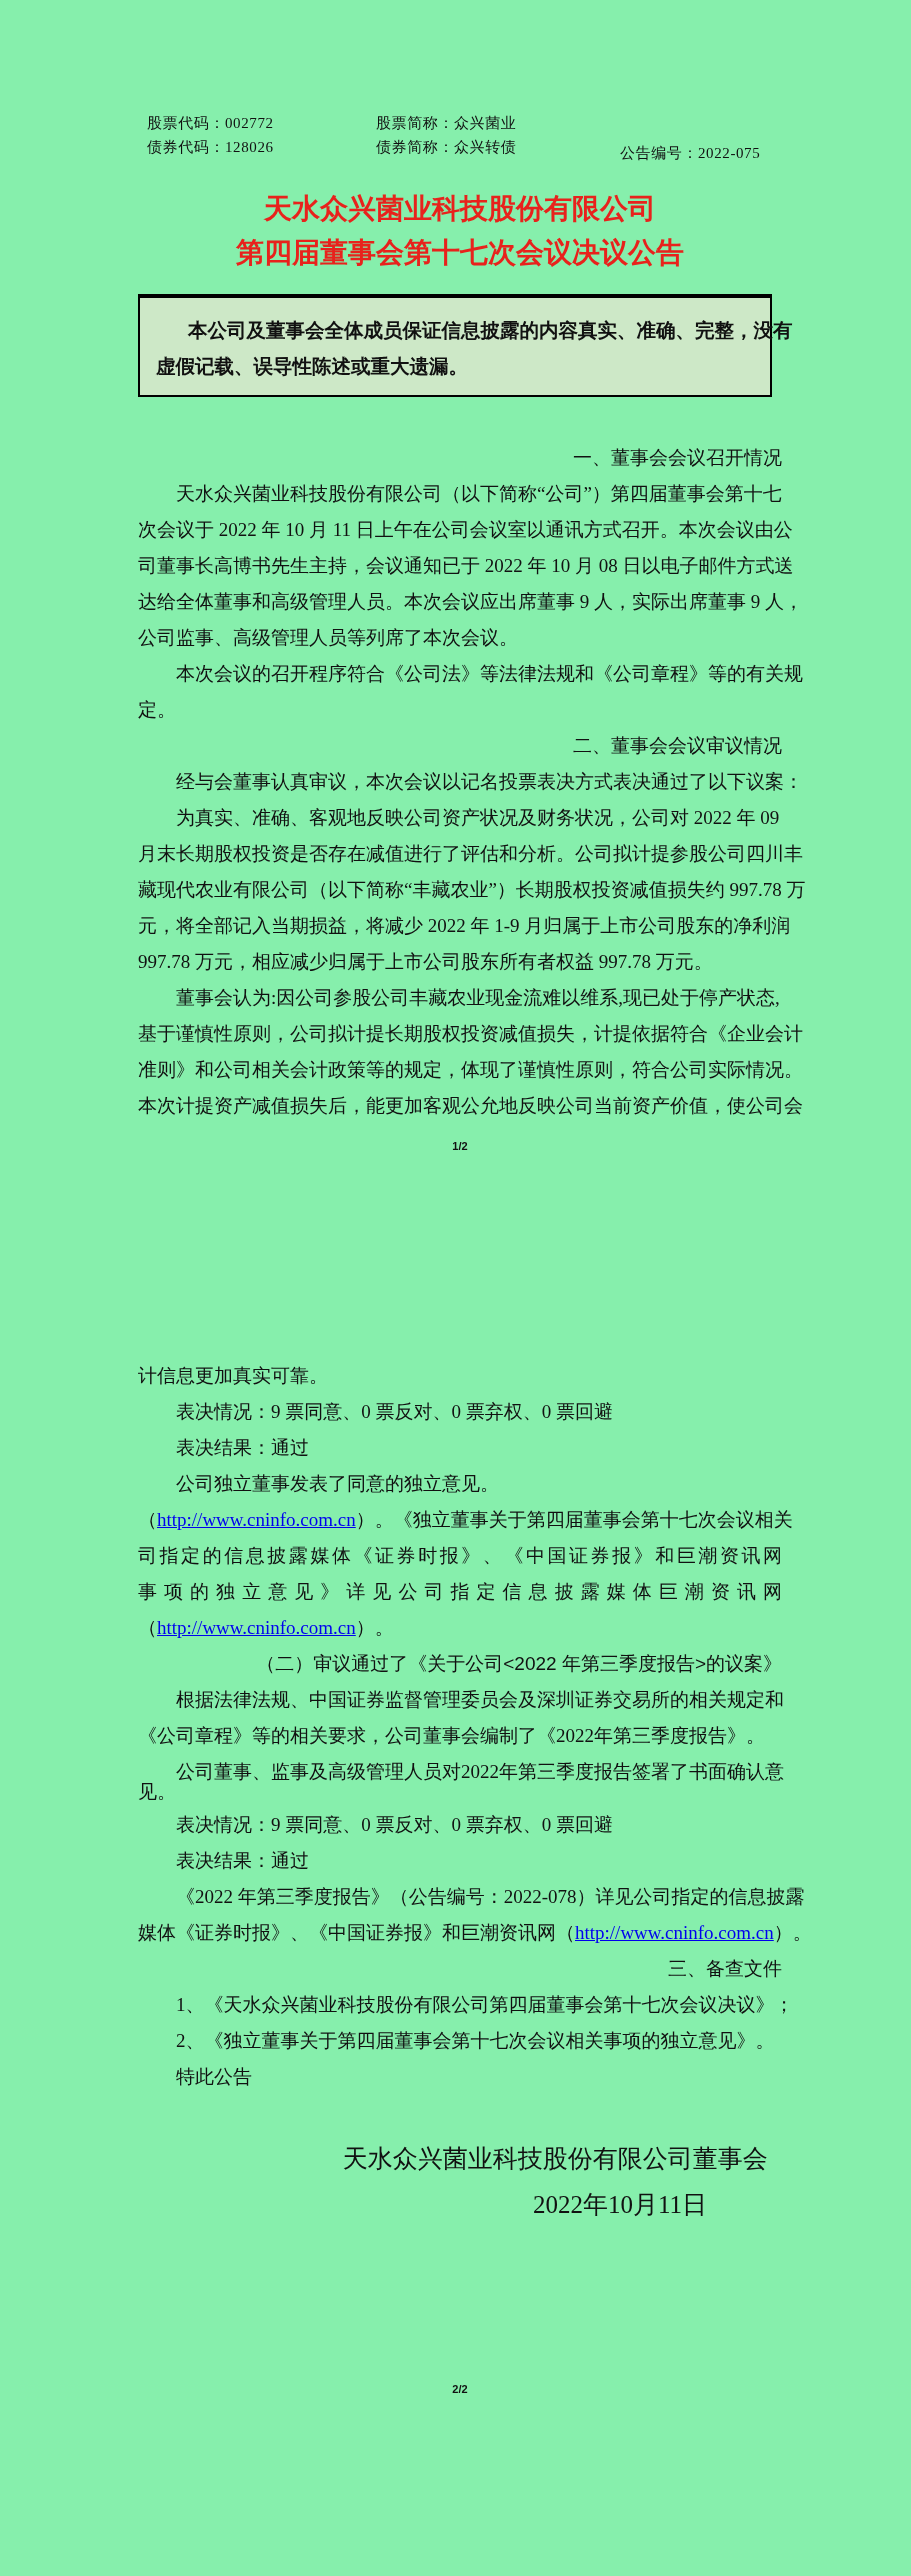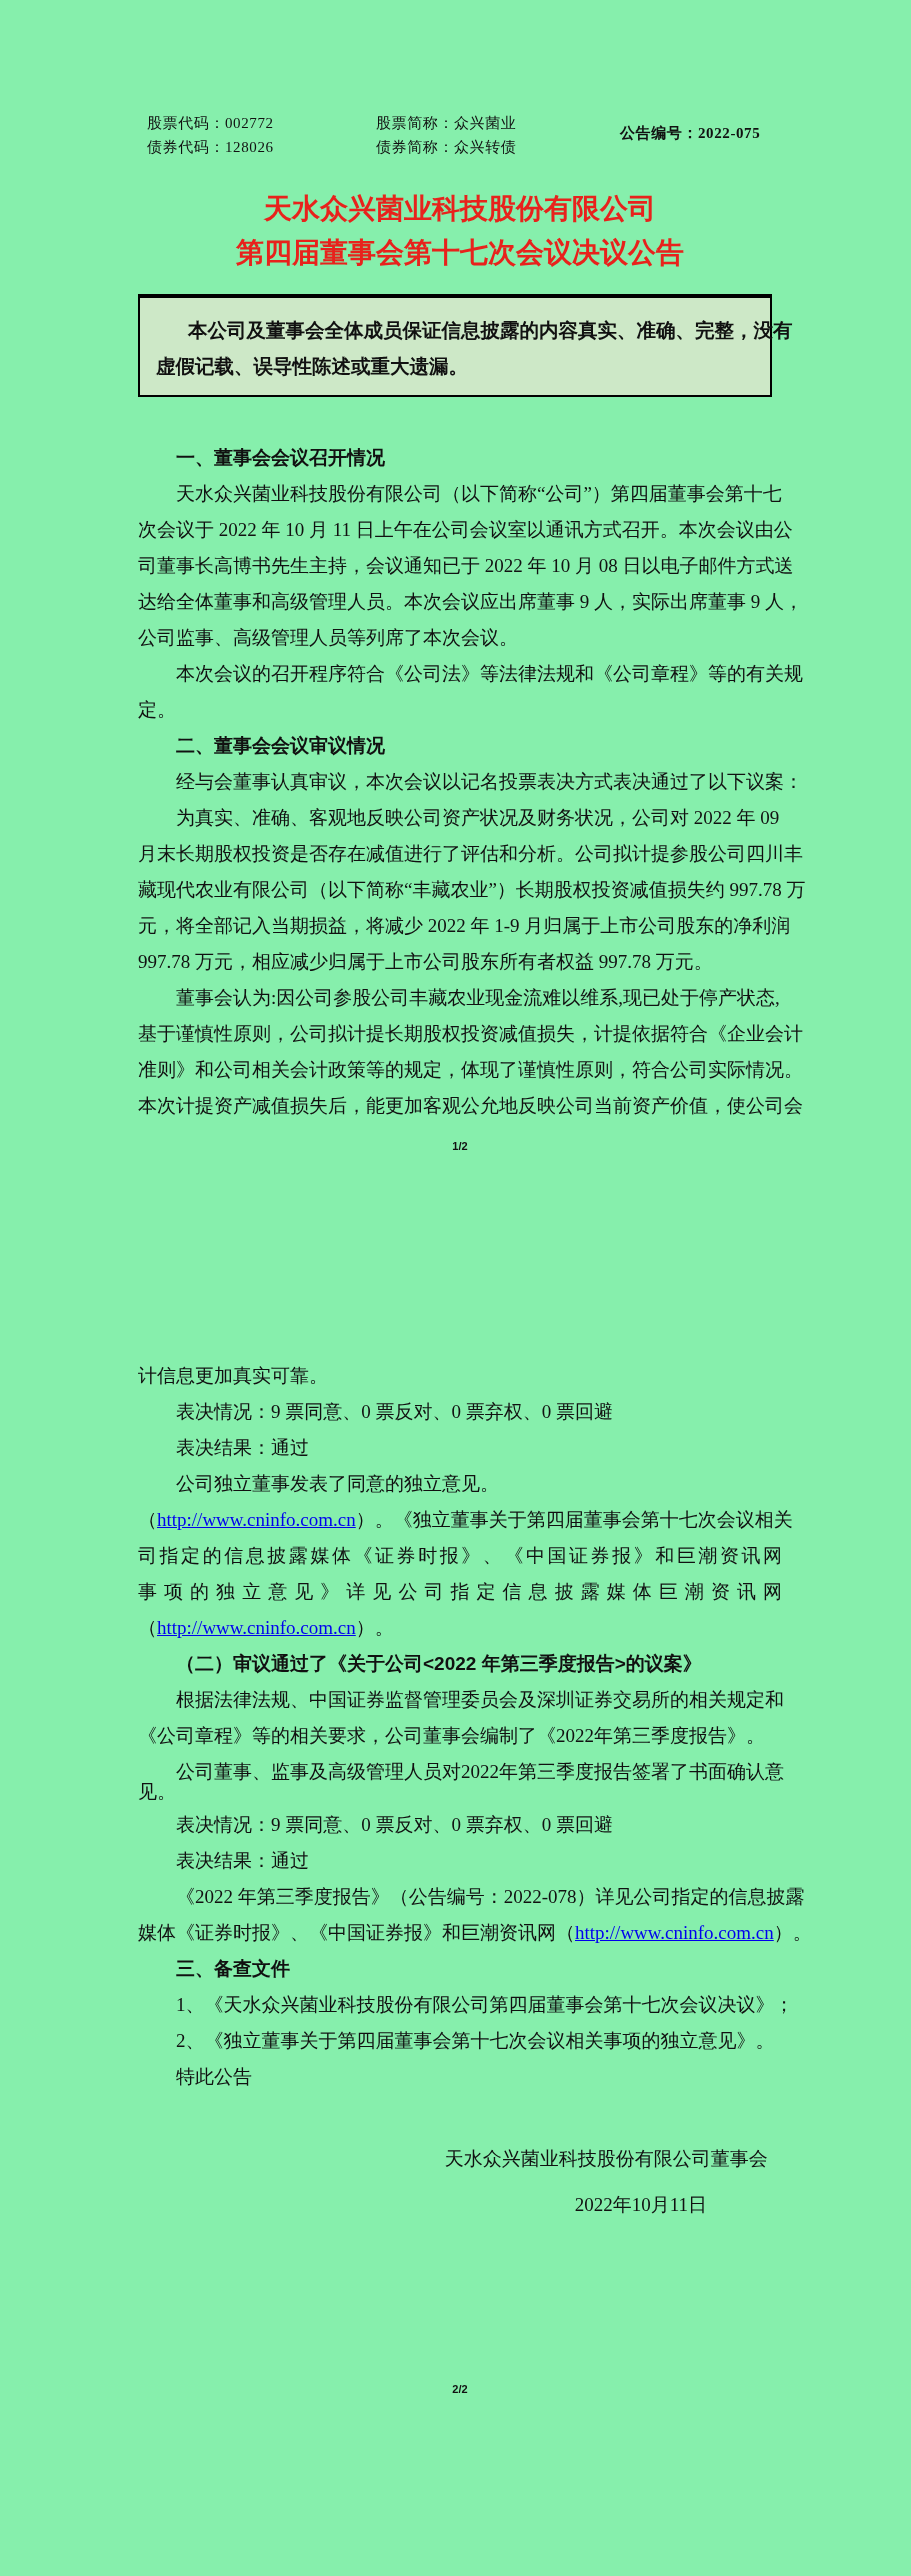--- a/index.html
+++ b/index.html
@@ -14,21 +14,21 @@
     font-family:"Liberation Serif","DejaVu Serif",serif;
     color:var(--ink);
   }
   #doc{position:relative;width:911px;height:2576px;overflow:hidden;background:#86efac;}
   
   #hdr span{position:absolute;font-size:15px;letter-spacing:0.6px;white-space:nowrap;}
   #hdr-stock-code{left:147px;top:114px;}
   #hdr-stock-name{left:376px;top:114px;}
   #hdr-bond-code{left:147px;top:138px;font-family:Liberation Serif, serif;}
   #hdr-bond-name{left:376px;top:138px;}
-  #hdr-announce-no{left:620px;top:124px;font-weight:bold;}
+  #hdr-announce-no{left:620px;top:144px;}
   
   #flow{position:absolute;left:138px;top:0;width:644px;}
   .doc-title{
     font-family:"Liberation Sans","DejaVu Sans",sans-serif;
     font-weight:bold;color:var(--red);
     text-align:center;font-size:28px;height:34px;line-height:34px;white-space:nowrap;
   }
   #title1{margin-top:192px;}
   #title2{margin-top:10.3px;}
   #disclaimer{
@@ -38,31 +38,31 @@
   }
   .dline{
     font-family:"Liberation Sans","DejaVu Sans",sans-serif;
     font-weight:bold;font-size:19.5px;line-height:36px;white-space:nowrap;
   }
   .dline.ind1{text-indent:32px;}
   #p1-lines{margin-top:43px;}
   #p2-lines{margin-top:203px;}
   .line{height:36px;line-height:36px;font-size:19px;white-space:nowrap;}
   .ind{text-indent:38px;}
-  .h{font-family:"Liberation Sans","DejaVu Sans",sans-serif;font-weight:bold;}
+  .h{font-family:"Liberation Sans","DejaVu Sans",sans-serif;font-weight:normal;text-align:right;}
   .jst{white-space:normal;text-align:justify;text-align-last:justify;}
   .tight{height:27px;line-height:23px;margin-top:-9.2px;}
   .lnk{color:var(--link);text-decoration:underline;cursor:pointer;}
   .pagenum{
     font-family:"Liberation Sans","DejaVu Sans",sans-serif;
     font-weight:bold;font-size:11px;height:17px;line-height:17px;text-align:center;
   }
   #p1-footer{margin-top:13.8px;}
   #p2-footer{margin-top:158px;}
-  .sig{height:36px;line-height:36px;font-size:19px;text-align:right;white-space:nowrap;}
+  .sig{height:36px;line-height:36px;font-size:25px;text-align:right;white-space:nowrap;}
   #sig-company{margin-top:46px;padding-right:14.3px;}
   #sig-date{margin-top:9.8px;padding-right:75px;}
 </style>
 </head>
 <body>
 
 <div id="doc">
   <div id="hdr">
     <span id="hdr-stock-code">股票代码：002772</span>
     <span id="hdr-stock-name">股票简称：众兴菌业</span>

